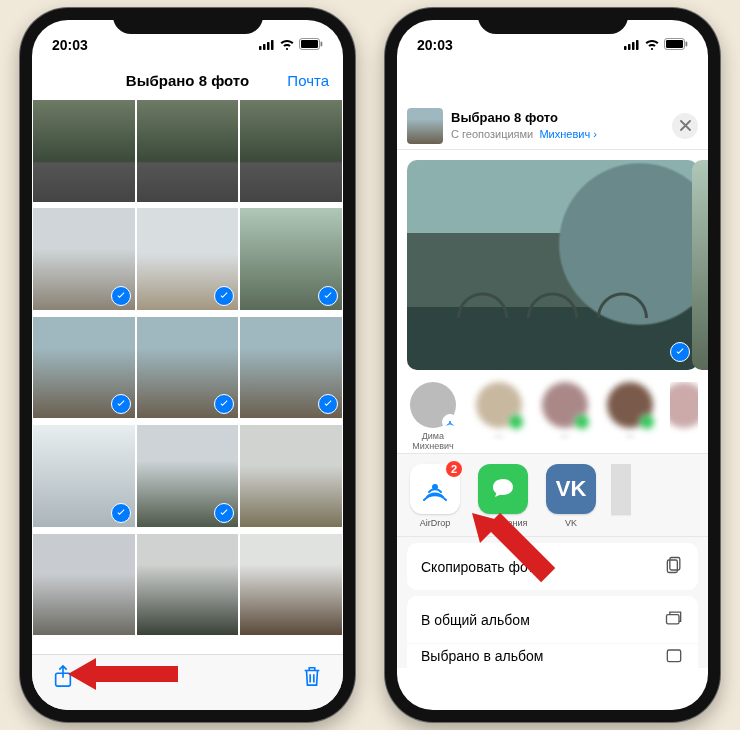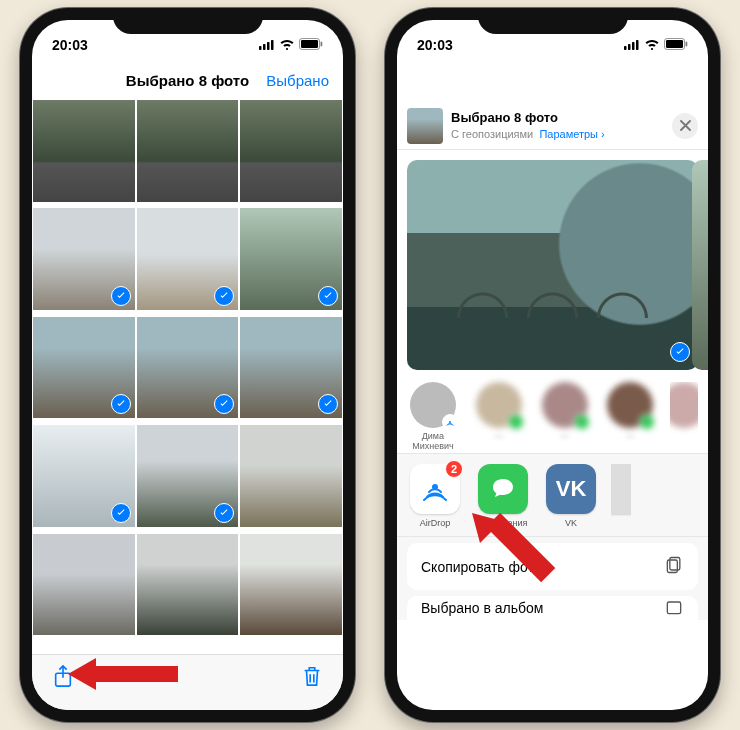--- a/index.html
+++ b/index.html
@@ -271,21 +271,21 @@
               <rect x="0.5" y="0.5" width="20" height="11" rx="2.5" fill="none" stroke="#000" stroke-opacity=".4"></rect>
               <rect x="2" y="2" width="17" height="8" rx="1.3" fill="#000"></rect>
               <rect x="21.5" y="3.5" width="1.8" height="5" rx="0.9" fill="#000" fill-opacity=".5"></rect>
             </svg>
         </span>
       </span>
     </div>
 
     <div class="navhead">
       <span class="title">Выбрано 8 фото</span>
-      <span class="cancel">Выбрано</span>
+      <span class="cancel">Почта</span>
     </div>
 
     <div class="grid">
       <div class="cell road"></div>
       <div class="cell road"></div>
       <div class="cell road"></div>
 
       <div class="cell church">
           <div class="checkmark">
             <svg viewBox="0 0 24 24">
@@ -404,21 +404,21 @@
         </span>
       </span>
     </div>
 
     <div class="share-header">
       <div class="thumb"></div>
       <div class="lines">
         <div class="t1">Выбрано 8 фото</div>
         <div class="t2">
           <span>С геопозициями</span>&nbsp;
-          <span class="opt">Параметры</span>
+          <span class="opt">Михневич</span>
           <span class="opt"> ›</span>
         </div>
       </div>
       <div class="closex">
         <svg width="11" height="11" viewBox="0 0 11 11">
             <path d="M1 1l9 9M10 1l-9 9" stroke="#777" stroke-width="1.8" stroke-linecap="round"></path>
           </svg>
       </div>
     </div>
 
@@ -498,20 +498,27 @@
     </div>
 
     <div class="actions">
       <div class="action-item">
         <span>Скопировать фото</span>
         <span><svg viewBox="0 0 24 24">
               <rect x="7" y="3" width="12" height="15" rx="2"></rect>
               <rect x="4" y="6" width="12" height="15" rx="2"></rect>
             </svg></span>
       </div>
+      <div class="action-item half">
+        <span>В общий альбом</span>
+        <span><svg viewBox="0 0 24 24">
+              <rect x="3" y="8" width="15" height="11" rx="2"></rect>
+              <path d="M7 8V5h13v11h-2"></path>
+            </svg></span>
+      </div>
       <div class="action-item half cut">
         <span>Выбрано в альбом</span>
         <span><svg viewBox="0 0 24 24">
               <rect x="4" y="6" width="16" height="14" rx="2"></rect>
             </svg></span>
       </div>
     </div>
 
     <div class="arrow red" style="left:75px; top:493px;">
       <svg width="90" height="76" viewBox="0 0 90 76">

